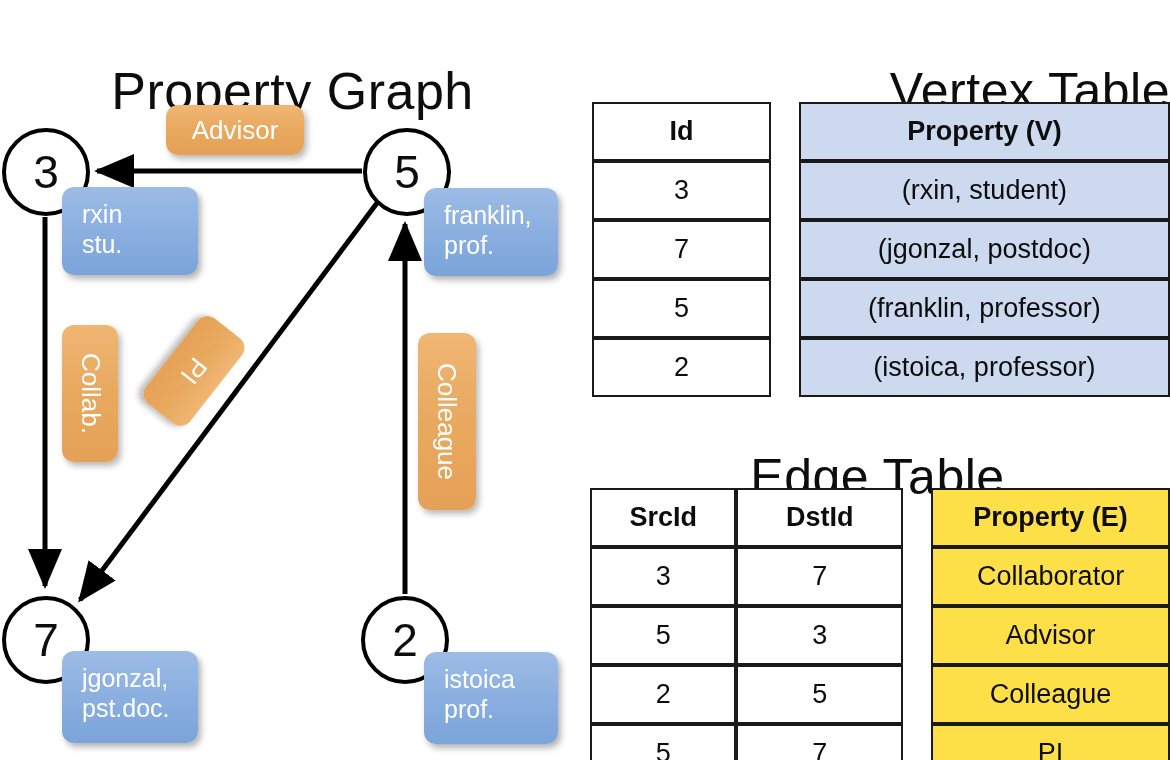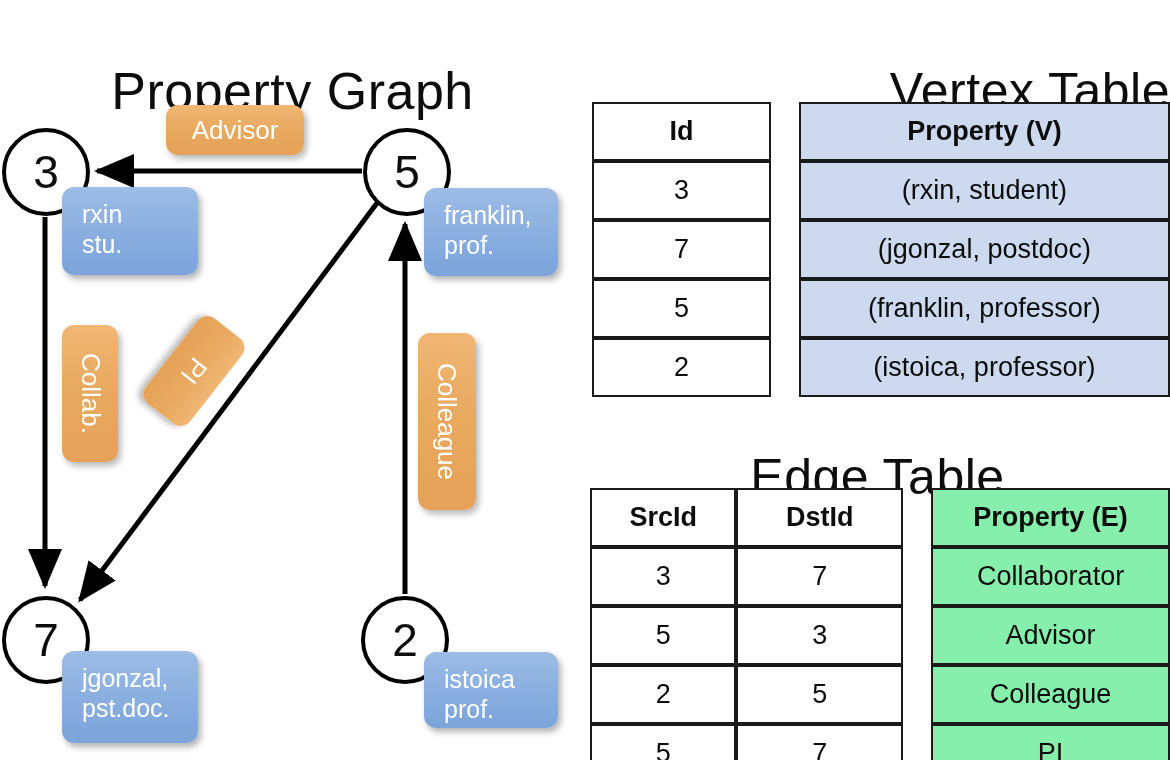--- a/index.html
+++ b/index.html
@@ -87,21 +87,21 @@
     font-family: "Liberation Sans", sans-serif;
     font-weight: 300;
     font-size: 25px;
     line-height: 30px;
     padding: 12px 0 12px 20px;
     box-sizing: border-box;
   }
   #prop-rxin     { left: 62px;  top: 187px; width: 136px; height: 88px; }
   #prop-franklin { left: 424px; top: 188px; width: 134px; height: 88px; }
   #prop-jgonzal  { left: 62px;  top: 651px; width: 136px; height: 92px; }
-  #prop-istoica  { left: 424px; top: 652px; width: 134px; height: 76px; }
+  #prop-istoica  { left: 424px; top: 652px; width: 134px; height: 92px; }
 
   
   .edge-label {
     position: absolute;
     border-radius: 12px;
     background: linear-gradient(180deg, #f0b673 0%, #e8a95f 50%, #e5a157 100%);
     box-shadow: 3px 4px 6px rgba(0,0,0,0.28);
     color: #ffffff;
     font-family: "Liberation Sans", sans-serif;
     font-weight: 300;
@@ -149,21 +149,21 @@
     padding: 14px;
     line-height: 1;
     box-sizing: border-box;
   }
   .data-table th {
     font-weight: 700;
     font-size: 27px;
   }
   .c-plain  { background: #ffffff; }
   .c-blue   { background: #ccd9ef; }
-  .c-orange { background: #86efac; }
+  .c-orange { background: #fde047; }
 
   
   #vertex-table { left: 592px; top: 102px; }
   #vertex-table .col-id   { width: 186px; height: 54px; }
   #vertex-table .col-prop { width: 384px; height: 54px; margin-left: 40px; }
   #vertex-table .spacer   { width: 7px; border: none; background: transparent; }
 
   
   #edge-table { left: 590px; top: 488px; }
   #edge-table .col-src  { width: 152px; height: 54px; }

